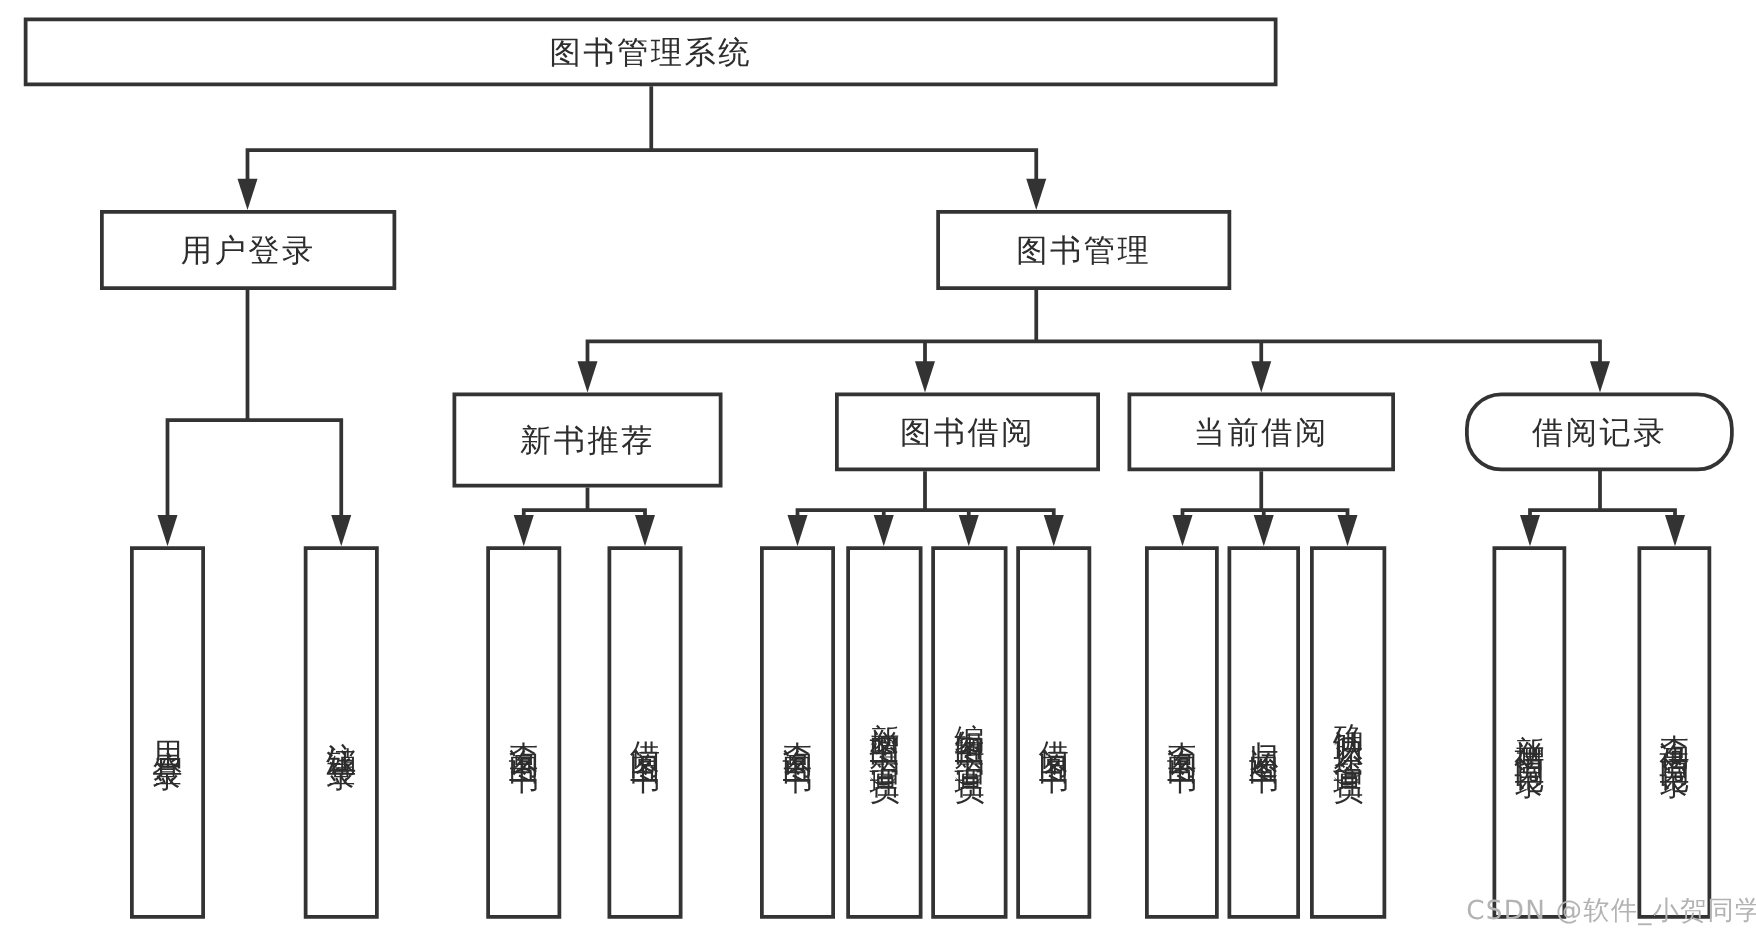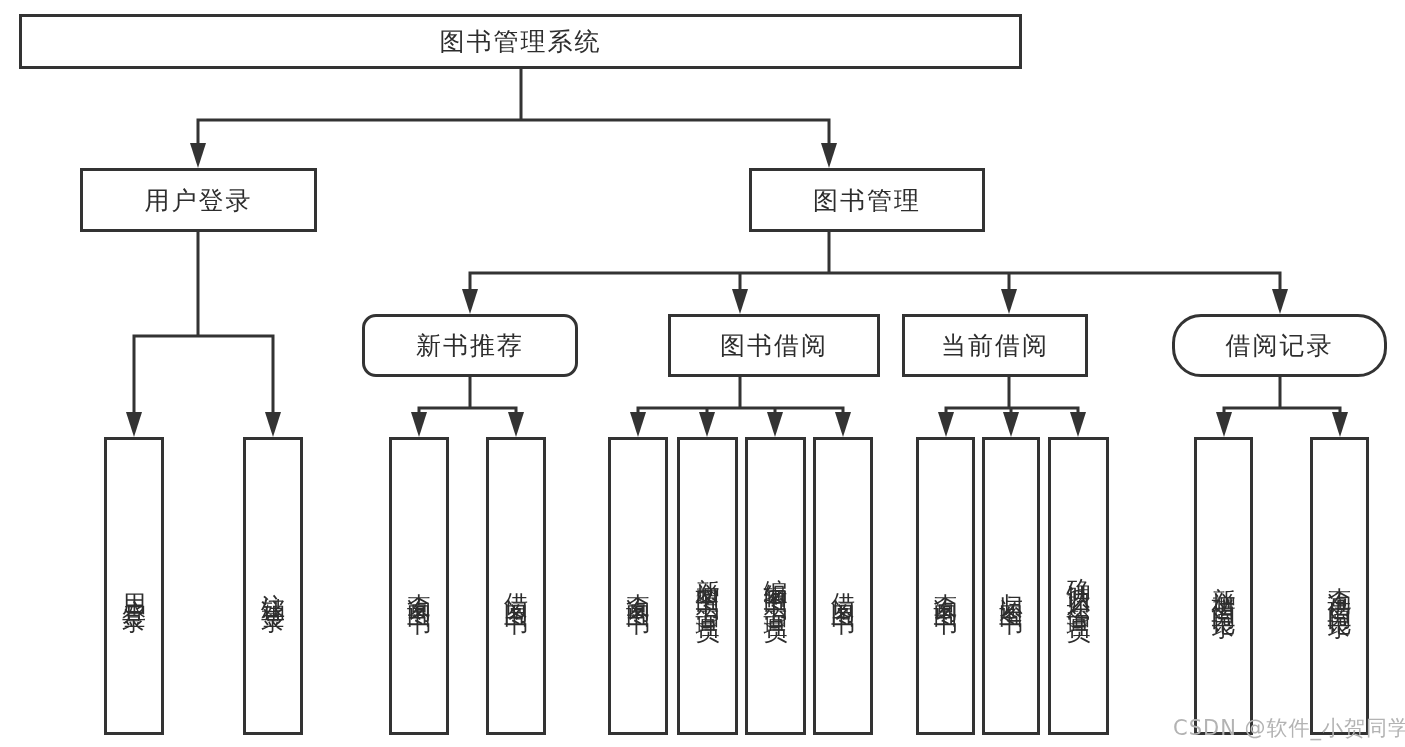--- a/index.html
+++ b/index.html
@@ -97,23 +97,23 @@
       <polygon points="1216,412 1232,412 1224,437"></polygon>
       <polygon points="1332,412 1348,412 1340,437"></polygon>
     </g>
   </svg>
 
   <div class="node h" style="left:19px; top:14px; width:1003px; height:55px;">图书管理系统</div>
 
   <div class="node h" style="left:80px; top:168px; width:237px; height:64px;">用户登录</div>
   <div class="node h" style="left:711px; top:168px; width:236px; height:64px;margin-left:38px;">图书管理</div>
 
-  <div class="node h" style="left:362px; top:314px; width:216px; height:63px;border-radius:14px;">新书推荐</div>
+  <div class="node h" style="left:362px; top:314px; width:216px; height:76px;">新书推荐</div>
   <div class="node h" style="left:634px; top:314px; width:212px; height:63px;margin-left:34px;">图书借阅</div>
-  <div class="node h" style="left:902px; top:314px; width:186px; height:63px;">当前借阅</div>
+  <div class="node h" style="left:902px; top:314px; width:214px; height:63px;">当前借阅</div>
   <div class="node h" style="left:1172px; top:314px; width:215px; height:63px;border-radius:29px;">借阅记录</div>
 
   <div class="node v" style="left:104px; top:437px; width:60px; height:298px;">用户登录</div>
   <div class="node v" style="left:243px; top:437px; width:60px; height:298px;">注销登录</div>
 
   <div class="node v" style="left:389px; top:437px; width:60px; height:298px;">查询图书</div>
   <div class="node v" style="left:486px; top:437px; width:60px; height:298px;">借阅图书</div>
 
   <div class="node v" style="left:608px; top:437px; width:60px; height:298px;">查询图书</div>
   <div class="node v" style="left:677px; top:437px; width:61px; height:298px;">新增图书（管理员）</div>

